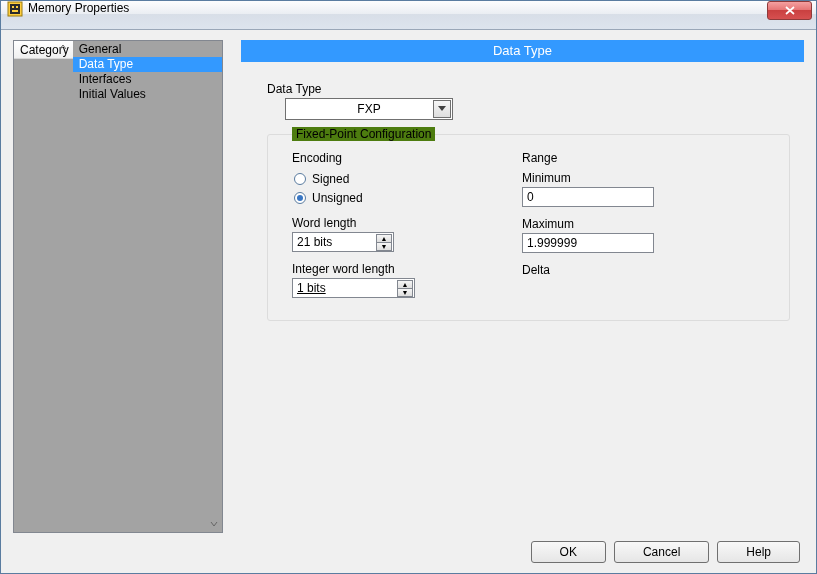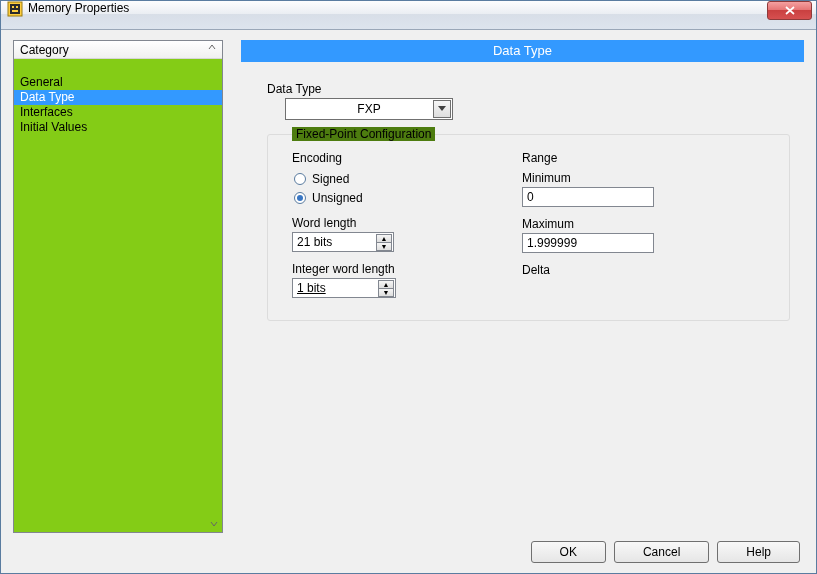--- a/index.html
+++ b/index.html
@@ -39,38 +39,38 @@
   flex: 1; display: flex; flex-direction: column;
   padding: 10px 12px 10px 12px;
 }
 
 .main-area {
   flex: 1; display: flex; gap: 18px;
 }
 
 .sidebar {
   width: 210px;
-  background: #84cc16;
+  background: #a3a3a3;
   border: 1px solid #828790;
   position: relative;
-  display: flex; flex-direction: column;
+  display: flex; 
 }
 .sidebar .header-row {
   height: 18px;
   background: linear-gradient(to bottom, #ffffff, #f0f0f0);
   border-bottom: 1px solid #d6d6d6;
   display: flex; align-items: center;
   padding: 0 4px 0 6px;
   position: relative;
 }
 .sidebar .header-row .caret {
   position: absolute; right: 4px; top: 2px;
   width: 10px; text-align: center;
 }
-.sidebar .items { flex: 1; padding-top: 16px; }
+.sidebar .items { flex: 1; padding-top: 1px; }
 .sidebar .item {
   height: 15px; line-height: 15px;
   padding: 0 6px;
 }
 .sidebar .item.selected {
   background: #3399ff; color: #fff;
 }
 .sidebar .scroll-down {
   position: absolute; right: 2px; bottom: 2px;
   width: 12px; height: 12px;
@@ -271,21 +271,21 @@
                 <div class="field-label">Word length</div>
                 <div class="spinner" style="width:102px;">
                   <span>21 bits</span>
                   <div class="sp-btns">
                     <div>▲</div>
                     <div>▼</div>
                   </div>
                 </div>
 
                 <div class="field-label">Integer word length</div>
-                <div class="spinner" style="width:104px;text-decoration:underline;">
+                <div class="spinner" style="width:123px;text-decoration:underline;">
                   <span>1 bits</span>
                   <div class="sp-btns">
                     <div>▲</div>
                     <div>▼</div>
                   </div>
                 </div>
               </div>
 
               <div class="col">
                 <div class="heading">Range</div>

